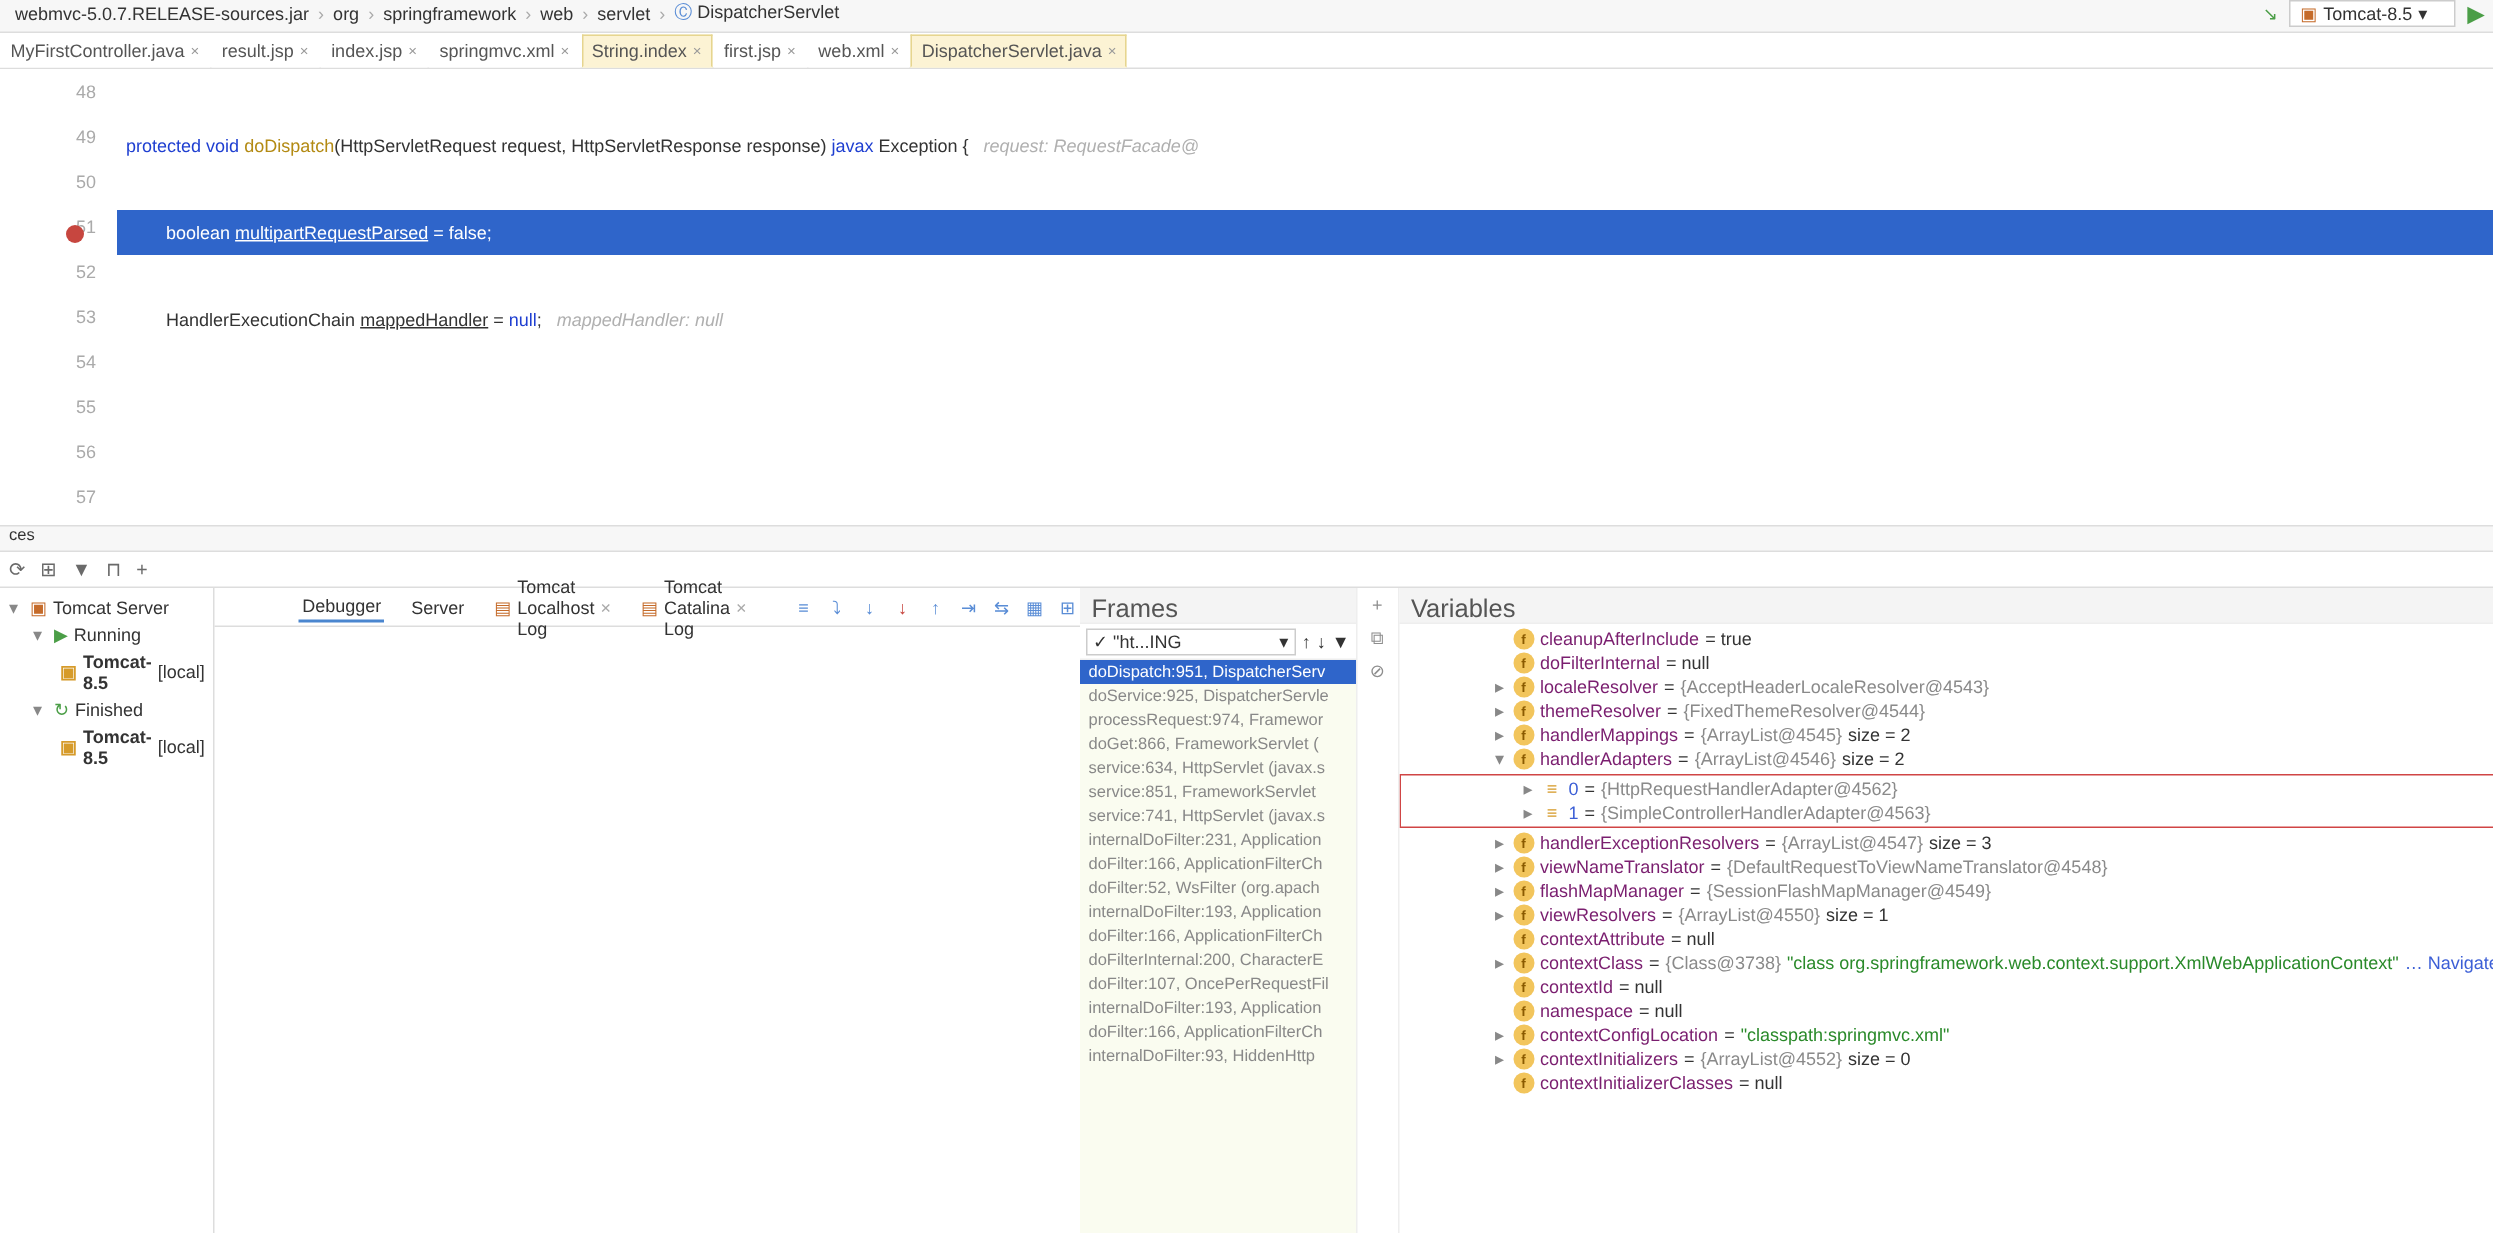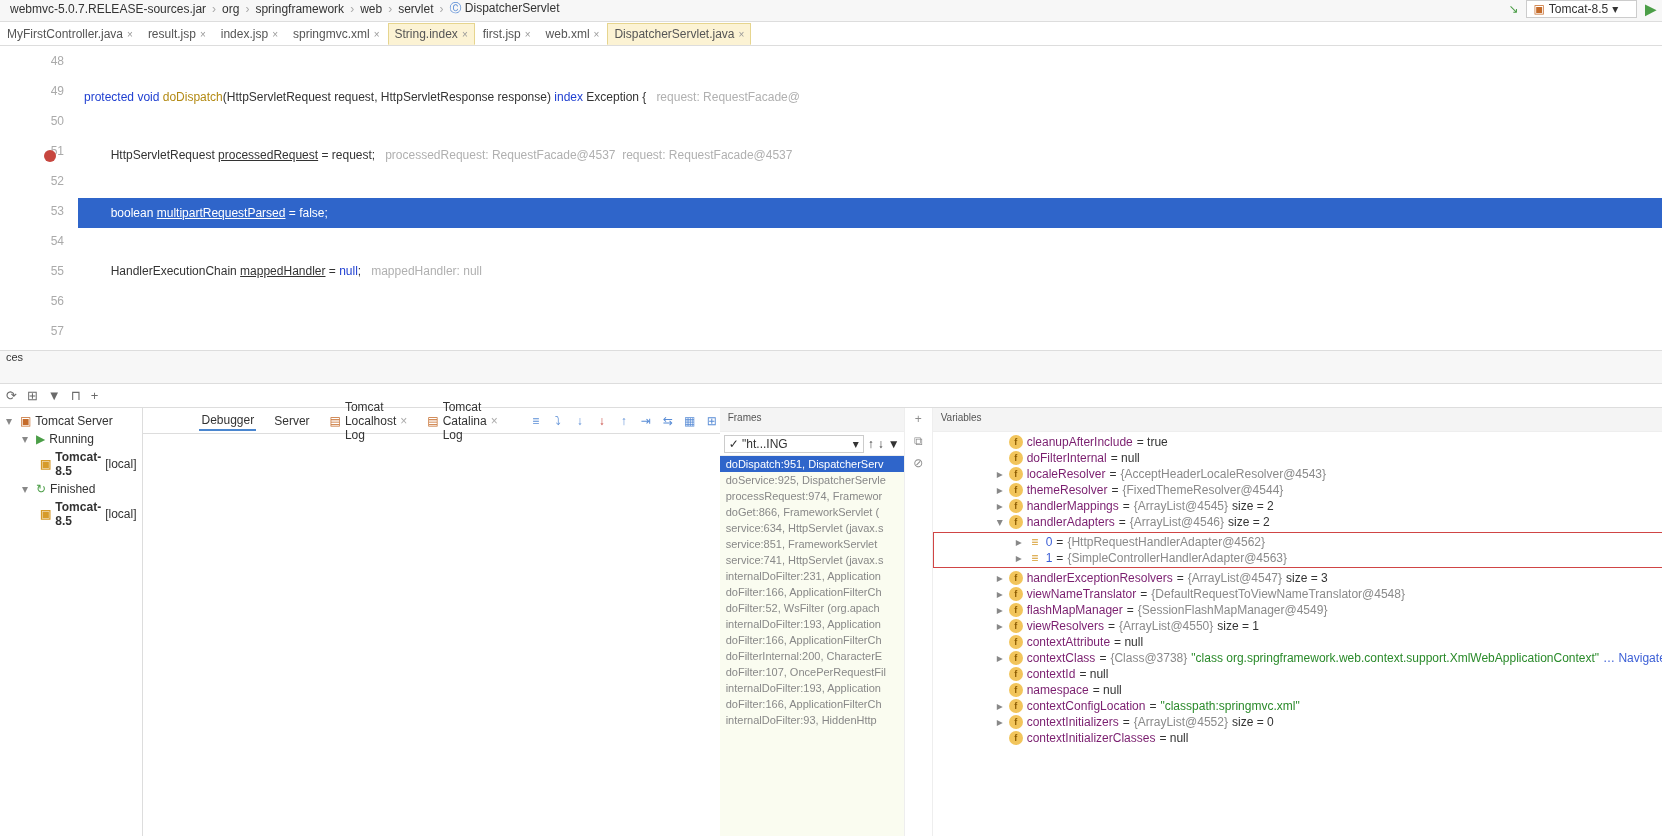--- a/index.html
+++ b/index.html
@@ -18,38 +18,38 @@
 .tab .close{color:#999;font-size:10px}
 .editor{height:304px;display:flex;background:#fff;font-family:"JetBrains Mono","Consolas",monospace;font-size:15px;color:#333}
 .gutter{width:78px;text-align:right;color:#aaa;padding-top:8px}
 .gutter .ln{height:30px;padding-right:14px;position:relative}
 .gutter .breakpoint::before{content:"";position:absolute;left:44px;top:6px;width:12px;height:12px;border-radius:50%;background:#c7463f}
 .code{flex:1;padding-top:8px;overflow:hidden;white-space:pre}
 .code .line{height:30px;line-height:30px;padding-left:6px}
 .code .exec{background:#2f65ca;color:#fff}
 .kw{color:#1f3fd1}
 .fn{color:#b38a13}
-.hint{color:#b0b0b0;}
+.hint{color:#b0b0b0;font-style:italic}
 .under{text-decoration:underline}
-.services-bar{height:34px;border-top:1px solid #ddd;border-bottom:1px solid #ddd;padding-left:6px;font-size:11px;background:#f7f7f7}
+.services-bar{height:18px;border-top:1px solid #ddd;border-bottom:1px solid #ddd;padding-left:6px;font-size:11px;background:#f7f7f7}
 .debug-tabs{height:26px;display:flex;align-items:center;gap:16px;padding-left:56px;border-bottom:1px solid #ddd}
 .dtab{color:#333;padding:2px 2px}
 .dtab-u{border-bottom:2px solid #4a86cf}
 .dtab-log{display:flex;align-items:center;gap:4px}
 .tbicons{display:flex;gap:6px;margin-left:12px}
 .tbicons span{width:16px;height:16px;display:inline-flex;align-items:center;justify-content:center;color:#5a8dd6;font-size:12px}
 .toolbar-row{height:24px;display:flex;align-items:center;gap:10px;padding-left:6px;border-bottom:1px solid #ddd}
 .toolbar-row span{color:#6a6a6a;font-size:13px}
 .debug-body{display:flex;height:430px}
 .tree-panel{width:246px;border-right:1px solid #ddd;padding:4px 0}
 .tree-item{padding:2px 6px;display:flex;align-items:center;gap:4px}
 .tree-item .tri{color:#888;width:10px;display:inline-block}
 .tree-item.bold{font-weight:bold}
 .frames-panel{width:185px;border-right:1px solid #eee;display:flex;flex-direction:column}
-.panel-hdr{height:24px;padding:4px 8px;background:#f4f4f4;border-bottom:1px solid #eee;font-size:10px;color:#555}
+.panel-hdr{height:24px;padding:4px 8px;background:#f4f4f4;border-bottom:1px solid #eee;font-size:17px;color:#555}
 .frame-filter{height:24px;display:flex;align-items:center;padding:0 4px;gap:4px;border-bottom:1px solid #eee}
 .frame-filter .dd{flex:1;border:1px solid #ccc;background:#fff;padding:1px 4px;font-size:11px;display:flex;justify-content:space-between}
 .frame-list{flex:1;overflow:hidden;background:#fafcf0}
 .frame{padding:2px 6px;font-size:11px;color:#888;white-space:nowrap;overflow:hidden}
 .frame.sel{background:#2f65ca;color:#fff}
 .mid-icons{width:28px;display:flex;flex-direction:column;align-items:center;gap:8px;padding-top:4px;border-right:1px solid #eee;color:#8e8e8e}
 .vars-panel{flex:1;display:flex;flex-direction:column}
 .vars-list{flex:1;overflow:auto;padding-top:2px}
 .var{padding:1px 0 1px 0;display:flex;align-items:center;gap:4px;font-size:12px;white-space:nowrap}
 .var .tri{color:#888;width:10px;display:inline-block;text-align:center;margin-left:4px}
@@ -129,22 +129,21 @@
     <div class="ln">50</div>
     <div class="ln breakpoint">51</div>
     <div class="ln">52</div>
     <div class="ln">53</div>
     <div class="ln">54</div>
     <div class="ln">55</div>
     <div class="ln">56</div>
     <div class="ln">57</div>
   </div>
   <div class="code">
-    <div class="line"><span class="kw">protected</span> <span class="kw">void</span> <span class="fn">doDispatch</span><span>(HttpServletRequest request, HttpServletResponse response) </span><span class="kw">index</span><span> Exception {   </span><span class="hint">request: RequestFacade@</span></div>
-    <div class="line"><span>        HttpServletRequest </span><span class="under">processedRequest</span><span> = request;   </span><span class="hint">processedRequest: RequestFacade@4537</span><span class="hint">  request: RequestFacade@4537</span></div>
+    <div class="line"><span class="kw">protected</span> <span class="kw">void</span> <span class="fn">doDispatch</span><span>(HttpServletRequest request, HttpServletResponse response) </span><span class="kw">javax</span><span> Exception {   </span><span class="hint">request: RequestFacade@</span></div>
     <div class="line exec"><span>        </span><span>boolean</span><span> </span><span class="under">multipartRequestParsed</span><span> = </span><span>false</span><span>;</span></div>
     <div class="line"><span>        HandlerExecutionChain </span><span class="under">mappedHandler</span><span> = </span><span class="kw">null</span><span>;   </span><span class="hint">mappedHandler: null</span></div>
     <div class="line"></div>
     
     
     
     
     
   </div>
 </div>

